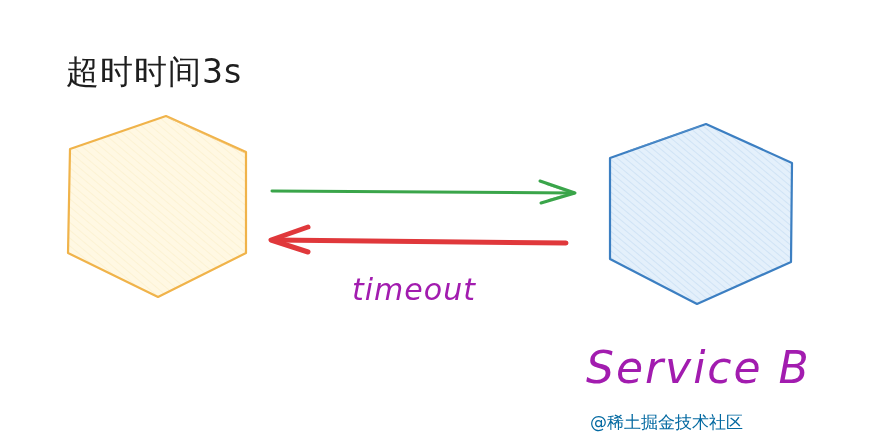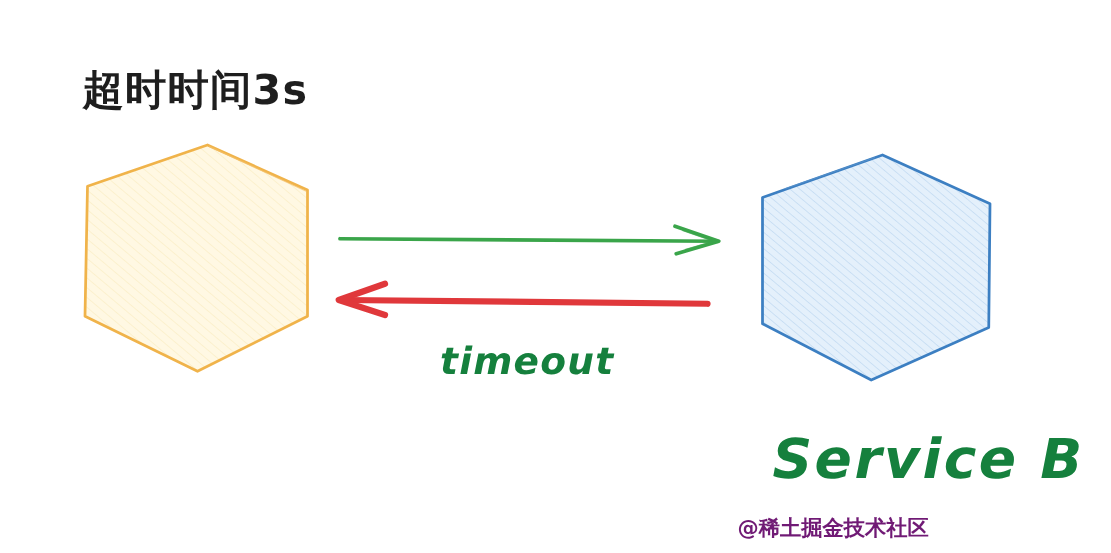--- a/index.html
+++ b/index.html
@@ -1,22 +1,22 @@
 <!DOCTYPE html>
 <html><head>
 <meta charset="utf-8">
 <style>
   html, body { margin: 0; padding: 0; background: #ffffff; }
   body { width: 889px; height: 442px; position: relative; overflow: hidden; font-family: "DejaVu Sans", sans-serif; }
-  .canvas { position: absolute; left: 0; top: 0; width: 751px; height: 442px; font-weight: bold; }
+  .canvas { position: absolute; left: 0; top: 0; width: 751px; height: 442px; }
   .label-cn { position: absolute; font-size: 33px; color: #1e1e1e; font-family: "DejaVu Sans", sans-serif; letter-spacing: 1px; white-space: nowrap; }
-  .label-hand { position: absolute; color: #15803d; font-family: "DejaVu Sans", sans-serif; white-space: nowrap; font-style: italic; }
+  .label-hand { position: absolute; color: #a21caf; font-family: "DejaVu Sans", sans-serif; white-space: nowrap; font-style: italic; }
   .service { font-size: 44px; letter-spacing: 2px; }
   .timeout { font-size: 30px; letter-spacing: 1px; }
-  .watermark { position: absolute; right: 8px; bottom: 8px; font-size: 17px; color: #701a75; font-family: "DejaVu Sans", sans-serif; white-space: nowrap; }
+  .watermark { position: absolute; right: 8px; bottom: 8px; font-size: 17px; color: #0369a1; font-family: "DejaVu Sans", sans-serif; white-space: nowrap; }
   svg { position: absolute; left: 0; top: 0; }
 </style>
 </head>
 <body>
 
 <div class="canvas">
   <svg width="889" height="442" viewBox="0 0 889 442">
     <defs>
       <pattern id="hatchA" patternUnits="userSpaceOnUse" width="6" height="6" patternTransform="rotate(-50)">
         <rect width="6" height="6" fill="#fff8e3"></rect>
@@ -47,16 +47,16 @@
     <g>
       <path d="M566,243 L274,240" stroke="#e0383b" stroke-width="5" fill="none" stroke-linecap="round"></path>
       <path d="M308,227 L271,240 L308,252" stroke="#e0383b" stroke-width="5" fill="none" stroke-linecap="round" stroke-linejoin="round"></path>
     </g>
   </svg>
 
   <div class="label-cn" style="left:66px; top:50px;">超时时间3s</div>
 
   <div class="label-hand timeout" style="left:352px; top:272px;">timeout</div>
 
-  <div class="label-hand service" style="left:586px; top:342px;margin-left:32px;">Service B</div>
+  <div class="label-hand service" style="left:586px; top:342px;">Service B</div>
 
   <div class="watermark">@稀土掘金技术社区</div>
 </div>
 
 </body></html>

